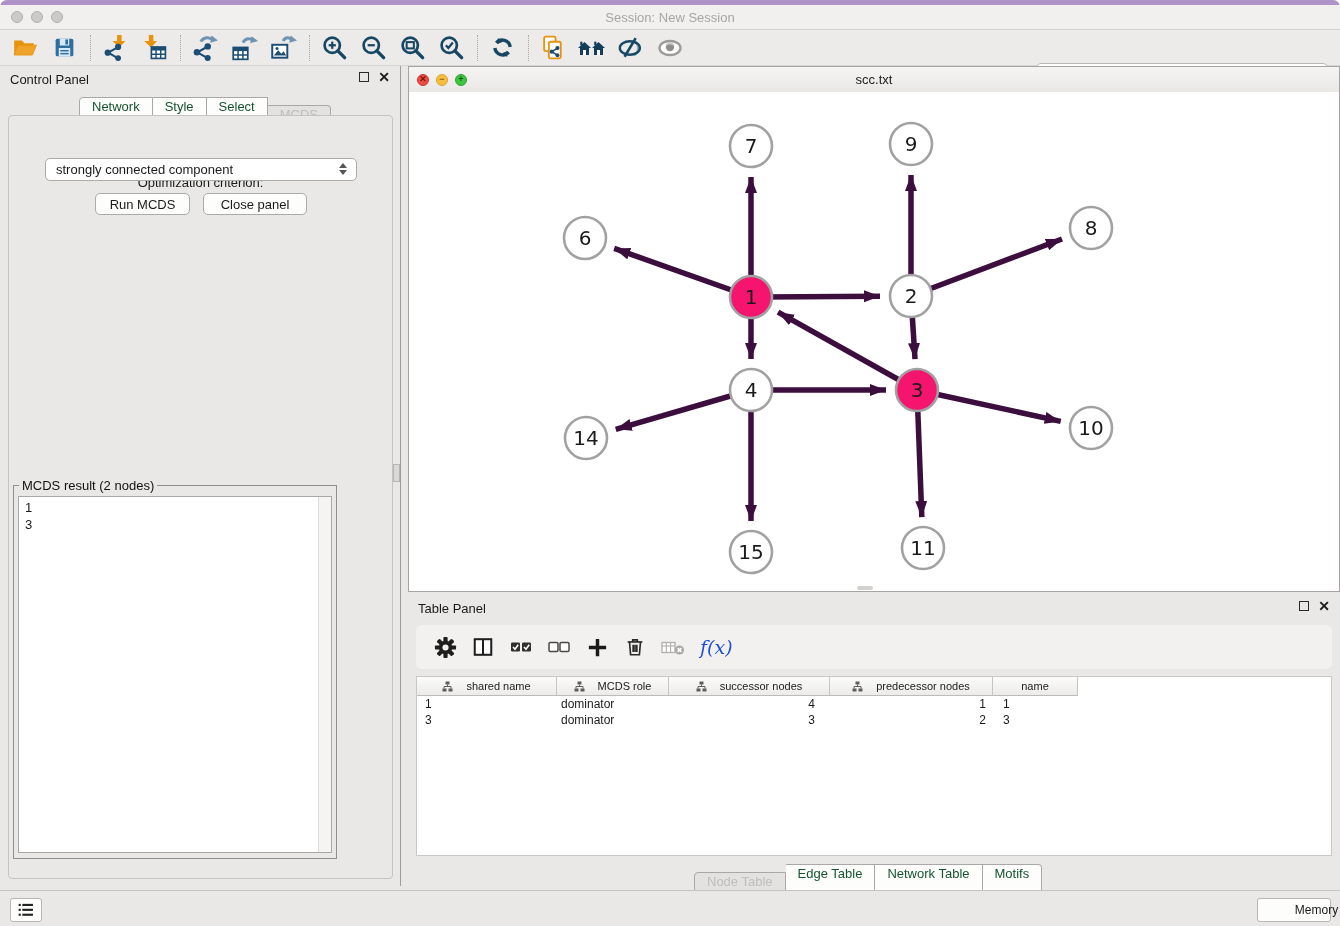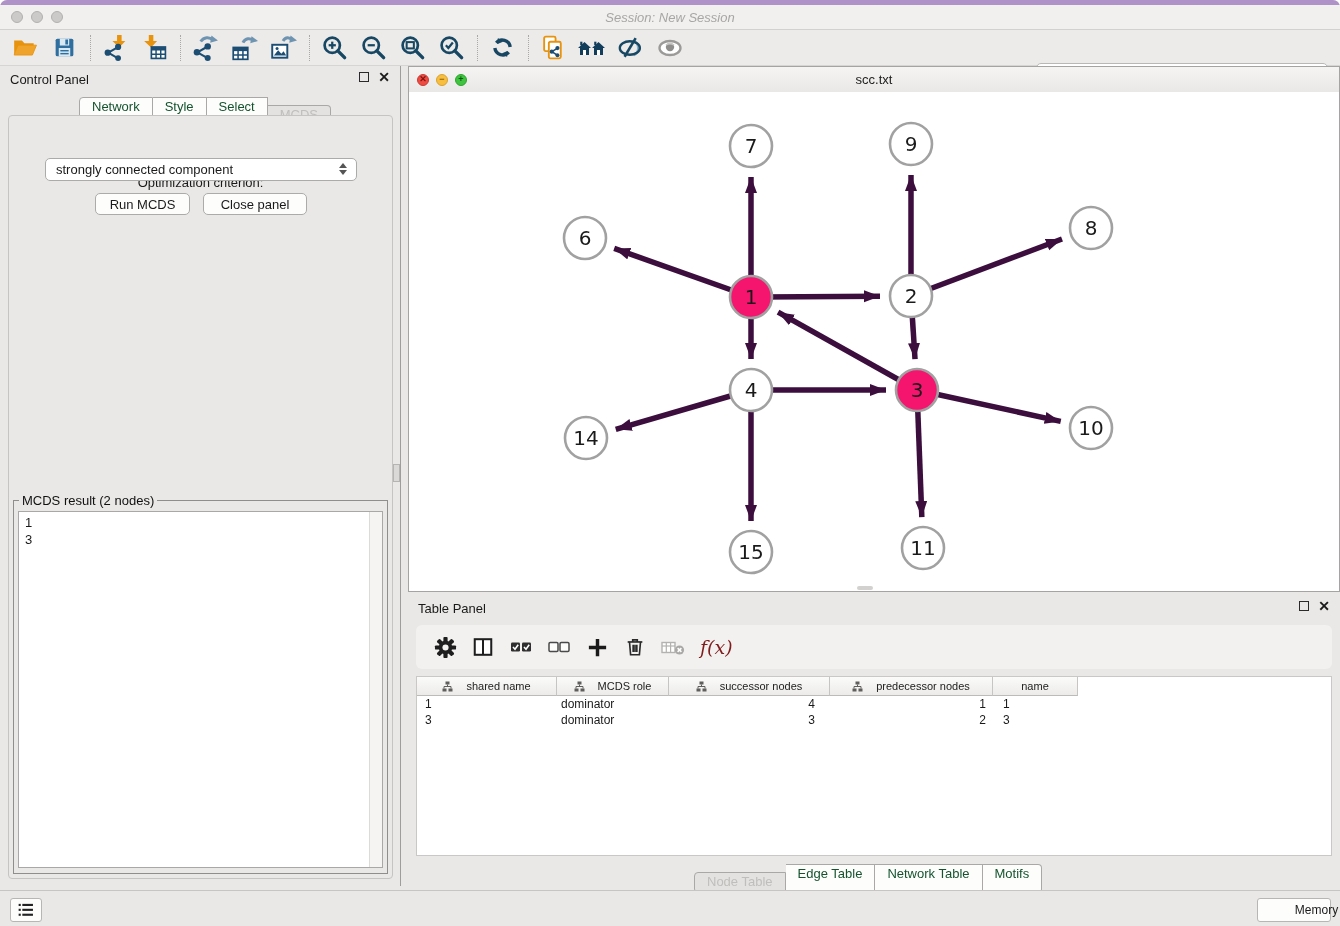--- a/index.html
+++ b/index.html
@@ -3,21 +3,21 @@
 <meta charset="utf-8">
 <style>
   html,body{margin:0;padding:0;background:#ffffff;}
   body{width:1340px;height:926px;position:relative;overflow:hidden;
        font-family:"Liberation Sans",sans-serif;color:#1a1a1a;
        -webkit-font-smoothing:antialiased;}
   .window{position:absolute;inset:0;background:#E9E8E6;border-radius:7px 7px 0 0;overflow:hidden;}
 
   
   .top-strip{position:absolute;left:0;top:0;width:1340px;height:5px;background:#AF93C8;border-radius:7px 7px 0 0;}
-  .titlebar{position:absolute;left:0;top:5px;width:1340px;height:24px;background:#F1F0EE;border-bottom:1px solid #D2D1CF;display:flex;align-items:center;font-style:italic;}
+  .titlebar{position:absolute;left:0;top:5px;width:1340px;height:24px;background:#F1F0EE;border-bottom:1px solid #D2D1CF;display:flex;align-items:center;}
   .traffic{display:flex;gap:8px;margin-left:11px;}
   .tl{width:12px;height:12px;border-radius:50%;box-sizing:border-box;display:flex;align-items:center;justify-content:center;font-size:9px;font-weight:bold;line-height:1;}
   .tl.gray{background:#CBCAC8;border:1px solid #B2B1AF;}
   .win-title{position:absolute;left:0;right:0;text-align:center;font-size:13px;color:#A7A6A4;}
 
   .toolbar{position:absolute;left:0;top:30px;width:1340px;height:36px;background:#ECEBE9;border-bottom:1px solid #D6D5D3;display:flex;align-items:center;padding-left:10px;box-sizing:border-box;}
   .tb-btn{width:30px;height:30px;display:flex;align-items:center;justify-content:center;margin-right:9px;}
   .tb-sep{width:1px;height:26px;border-left:1px dotted #A9A8A6;margin:0 8px 0 2px;}
   .search-wrap{position:absolute;right:12px;top:33px;width:290px;height:22px;background:#fff;border:1px solid #B9B8B6;border-radius:5px;display:flex;align-items:center;}
   .search-wrap svg{margin-left:7px;}
@@ -37,21 +37,21 @@
   .tab.sel{background:#E3E2E0;color:#BFBEBC;margin-top:8px;}
   .cp-tabs{left:79px;top:31px;}
   .cp-content{position:absolute;left:8px;top:49px;width:383px;height:762px;border:1px solid #C5C4C2;border-radius:4px;background:#E9E8E6;}
   .opt-label{position:absolute;left:0;width:100%;top:22px;text-align:center;font-size:13px;margin-top:37px;}
   .cp-select{position:absolute;left:36px;top:42px;width:312px;height:23px;background:#fff;border:1px solid #ABABA9;border-radius:5px;box-sizing:border-box;display:flex;align-items:center;font-size:13px;padding-left:10px;}
   .chev{position:absolute;right:9px;top:4px;display:flex;flex-direction:column;gap:2px;}
   .chev i{width:0;height:0;border-left:4px solid transparent;border-right:4px solid transparent;display:block;}
   .chev .up{border-bottom:5px solid #555;}
   .chev .dn{border-top:5px solid #555;}
   .cp-btn{position:absolute;height:22px;background:#FDFDFC;border:1px solid #ABABA9;border-radius:5px;font-size:13px;display:flex;align-items:center;justify-content:center;box-sizing:border-box;}
-  .result-fs{position:absolute;left:4px;top:377px;width:375px;height:381px;border:1px solid #8F8E8C;margin:0;padding:0;box-sizing:border-box;background:#E9E8E6;}
+  .result-fs{position:absolute;left:4px;top:362px;width:324px;height:381px;border:1px solid #8F8E8C;margin:0;padding:0;box-sizing:border-box;background:#E9E8E6;}
   .result-fs legend{font-size:13px;margin-left:5px;padding:0 3px;color:#111;}
   .result-box{position:absolute;left:4px;top:3px;right:4px;bottom:5px;background:#fff;border:1px solid #A9A8A6;}
   .result-text{position:absolute;left:6px;top:2px;font-size:13px;line-height:17px;white-space:pre-line;}
   .result-scroll{position:absolute;right:0;top:0;bottom:0;width:12px;background:#F5F4F2;border-left:1px solid #DCDBD9;}
   .v-handle{position:absolute;left:393px;top:464px;width:7px;height:18px;background:#DAD9D7;border:1px solid #B5B4B2;box-sizing:border-box;}
 
   
   .net-frame{position:absolute;left:408px;top:66px;width:932px;height:526px;border:1px solid #A5A4A2;box-sizing:border-box;background:#fff;}
   .net-titlebar{position:absolute;left:0;top:0;right:0;height:25px;background:linear-gradient(#F5F4F2,#E9E8E6);border-bottom:1px solid #C2C1BF;display:flex;align-items:center;}
   .net-title{position:absolute;left:0;right:0;text-align:center;font-size:13px;color:#222;}
@@ -59,21 +59,21 @@
   .tl.yellow{background:#F8BE3F;border:1px solid #D9A32F;color:#8E5E09;}
   .tl.green{background:#3FC43F;border:1px solid #2FA42F;color:#0D5B0D;}
   .net-canvas{position:absolute;left:0;top:25px;right:0;bottom:0;background:#fff;overflow:hidden;}
   .net-grip{position:absolute;left:448px;bottom:1px;width:16px;height:4px;background:#D2D1CF;border-radius:2px;}
   .graph-label{font-family:"DejaVu Sans",sans-serif;}
 
   
   .table-panel{position:absolute;left:408px;top:595px;width:932px;height:291px;background:#E9E8E6;}
   .tp-toolbar{position:absolute;left:8px;top:30px;width:916px;height:44px;background:#F2F1EF;border-radius:6px;display:flex;align-items:center;padding-left:14px;box-sizing:border-box;}
   .tp-btn{width:30px;height:30px;display:flex;align-items:center;justify-content:center;margin-right:8px;}
-  .tp-fx{font-family:"DejaVu Serif",serif;font-style:italic;color:#7f1d1d;font-size:19px;margin-left:4px;}
+  .tp-fx{font-family:"DejaVu Serif",serif;font-style:italic;color:#1d4ed8;font-size:19px;margin-left:4px;}
   .tbl{position:absolute;left:8px;top:81px;width:916px;height:180px;background:#fff;border:1px solid #C9C8C6;box-sizing:border-box;}
   .tbl-head{display:flex;height:19px;}
   .th{background:linear-gradient(#FBFBF9,#ECEBE9);border-right:1px solid #C6C5C3;border-bottom:1px solid #BCBBB9;box-sizing:border-box;display:flex;align-items:center;justify-content:center;gap:13px;font-size:11px;color:#222;}
   .tr{display:flex;height:16px;font-size:12px;align-items:center;}
   .td{box-sizing:border-box;overflow:hidden;white-space:nowrap;}
   .c0{width:140px;} .c1{width:112px;} .c2{width:161px;} .c3{width:163px;} .c4{width:85px;}
   .td.c0{padding-left:8px;} .td.c1{padding-left:4px;}
   .td.c2{text-align:right;padding-right:15px;} .td.c3{text-align:right;padding-right:7px;}
   .td.c4{padding-left:10px;}
   .tp-tabs{left:286px;top:269px;}

